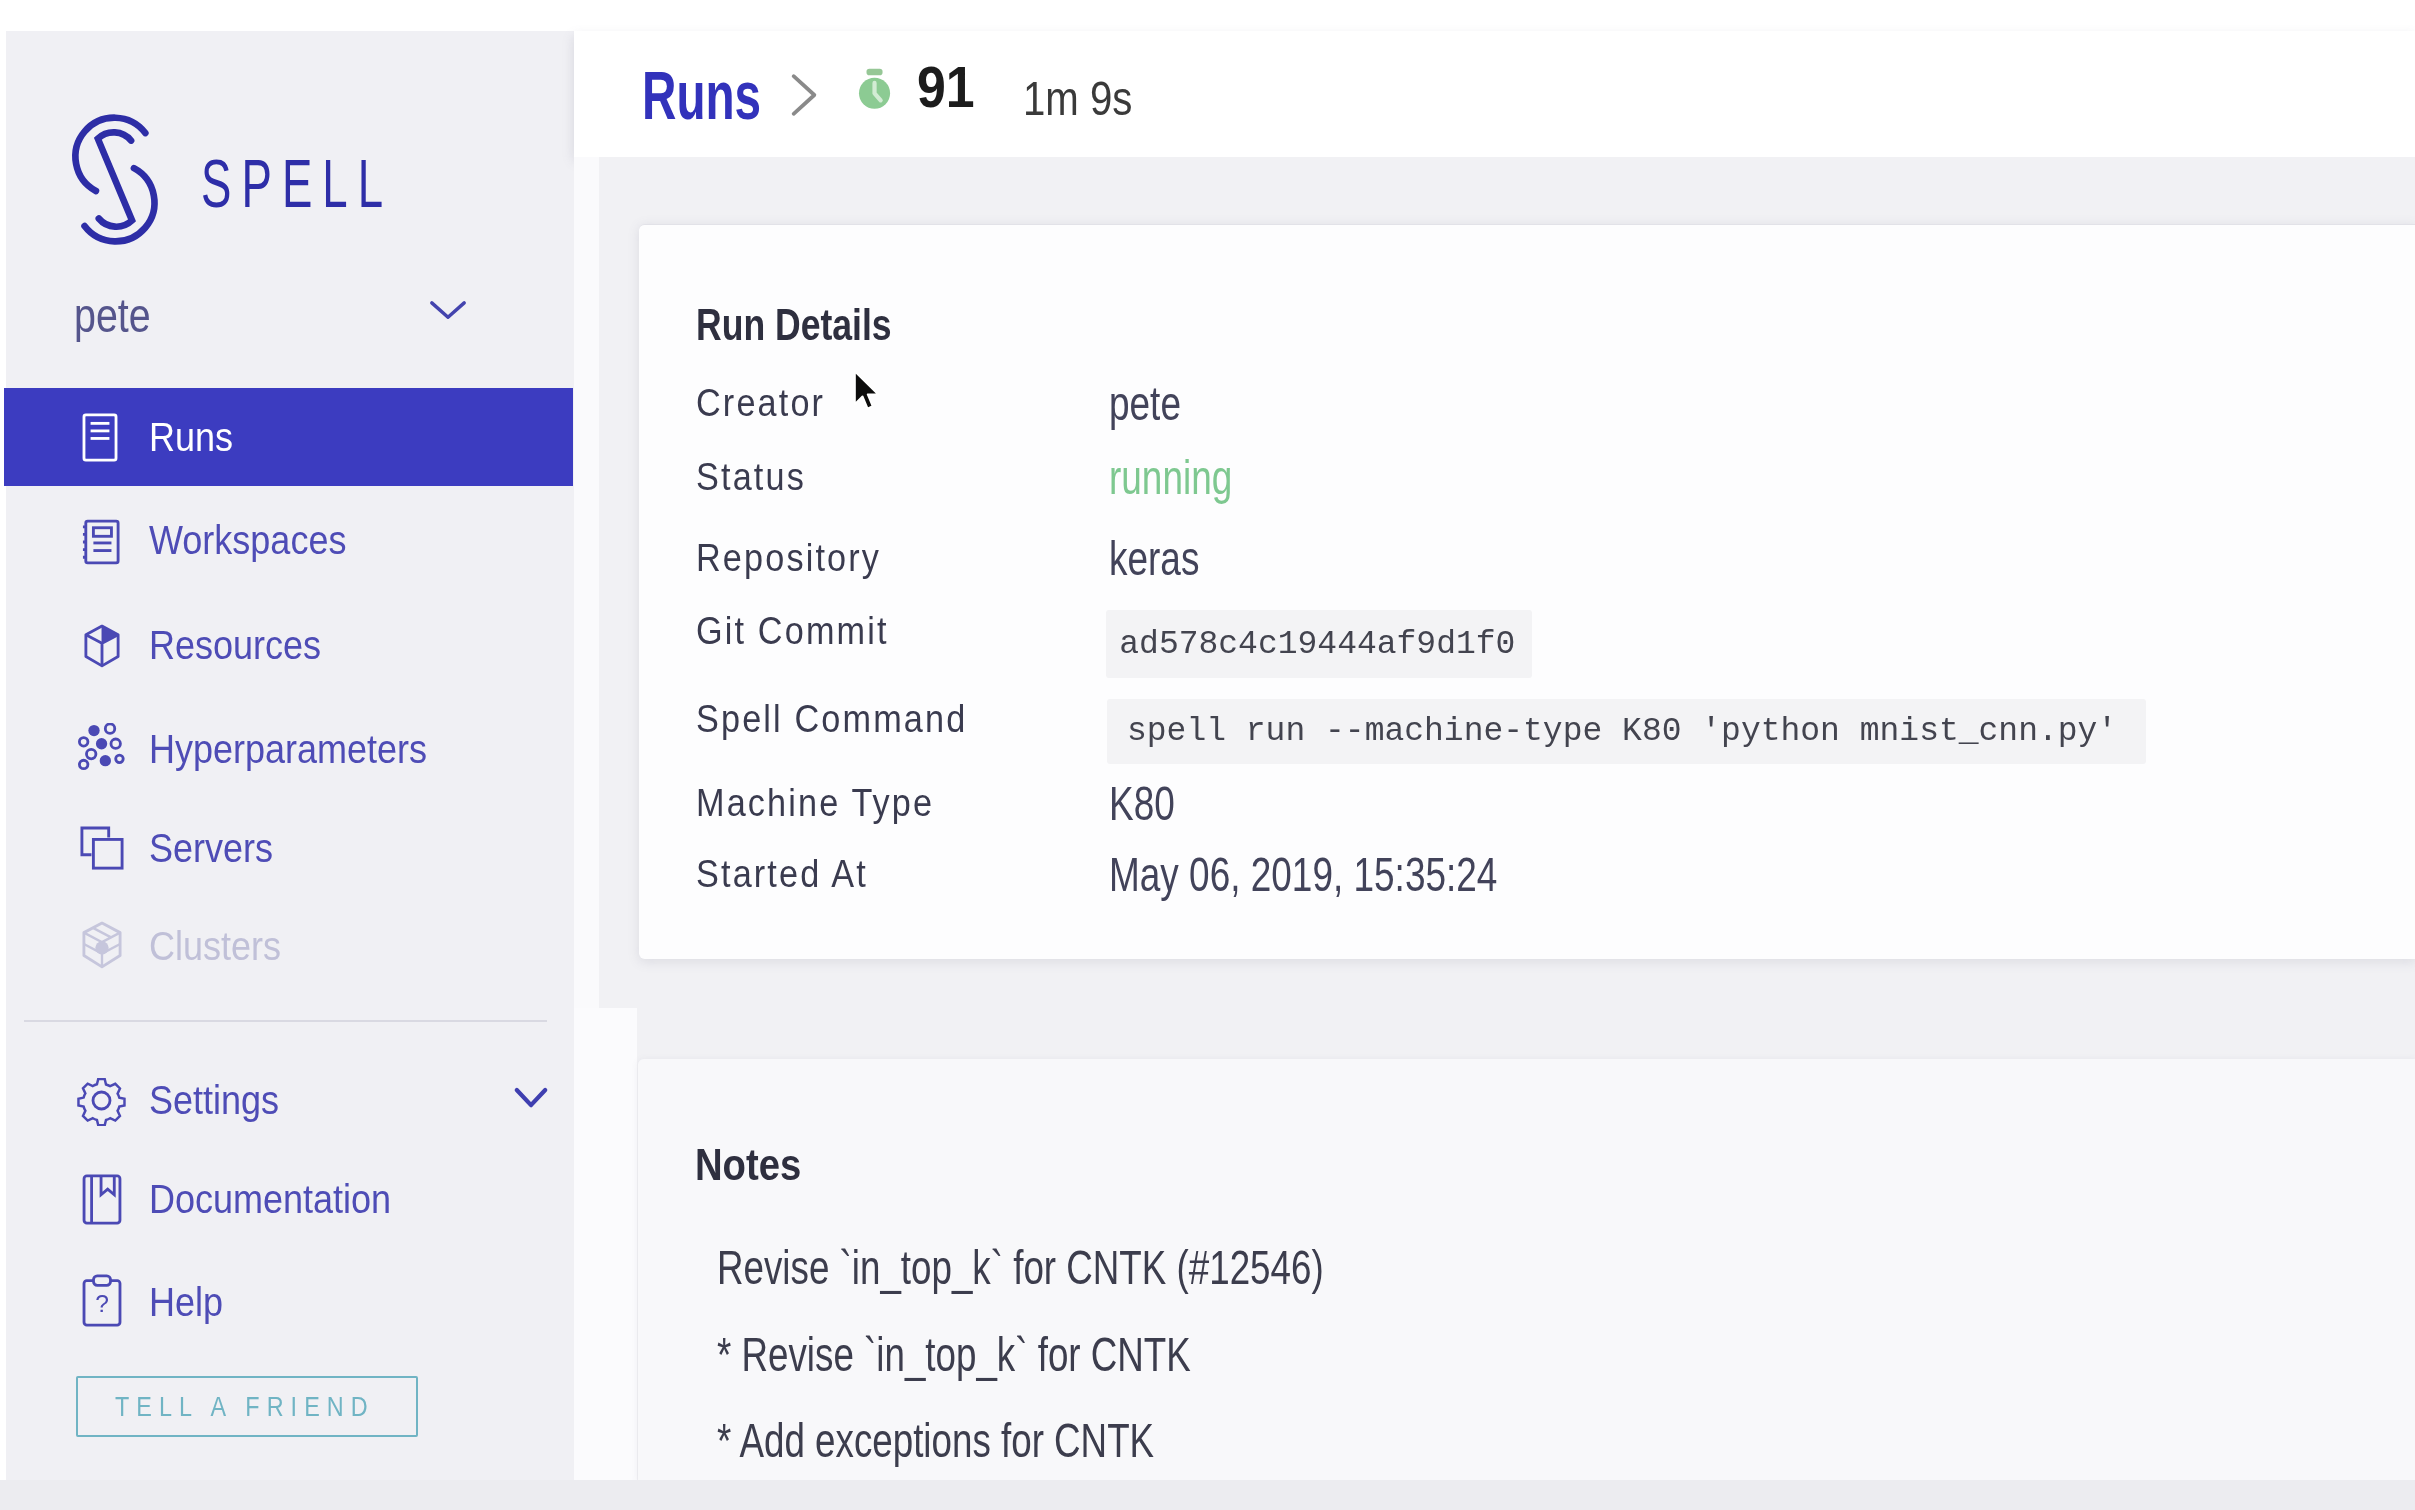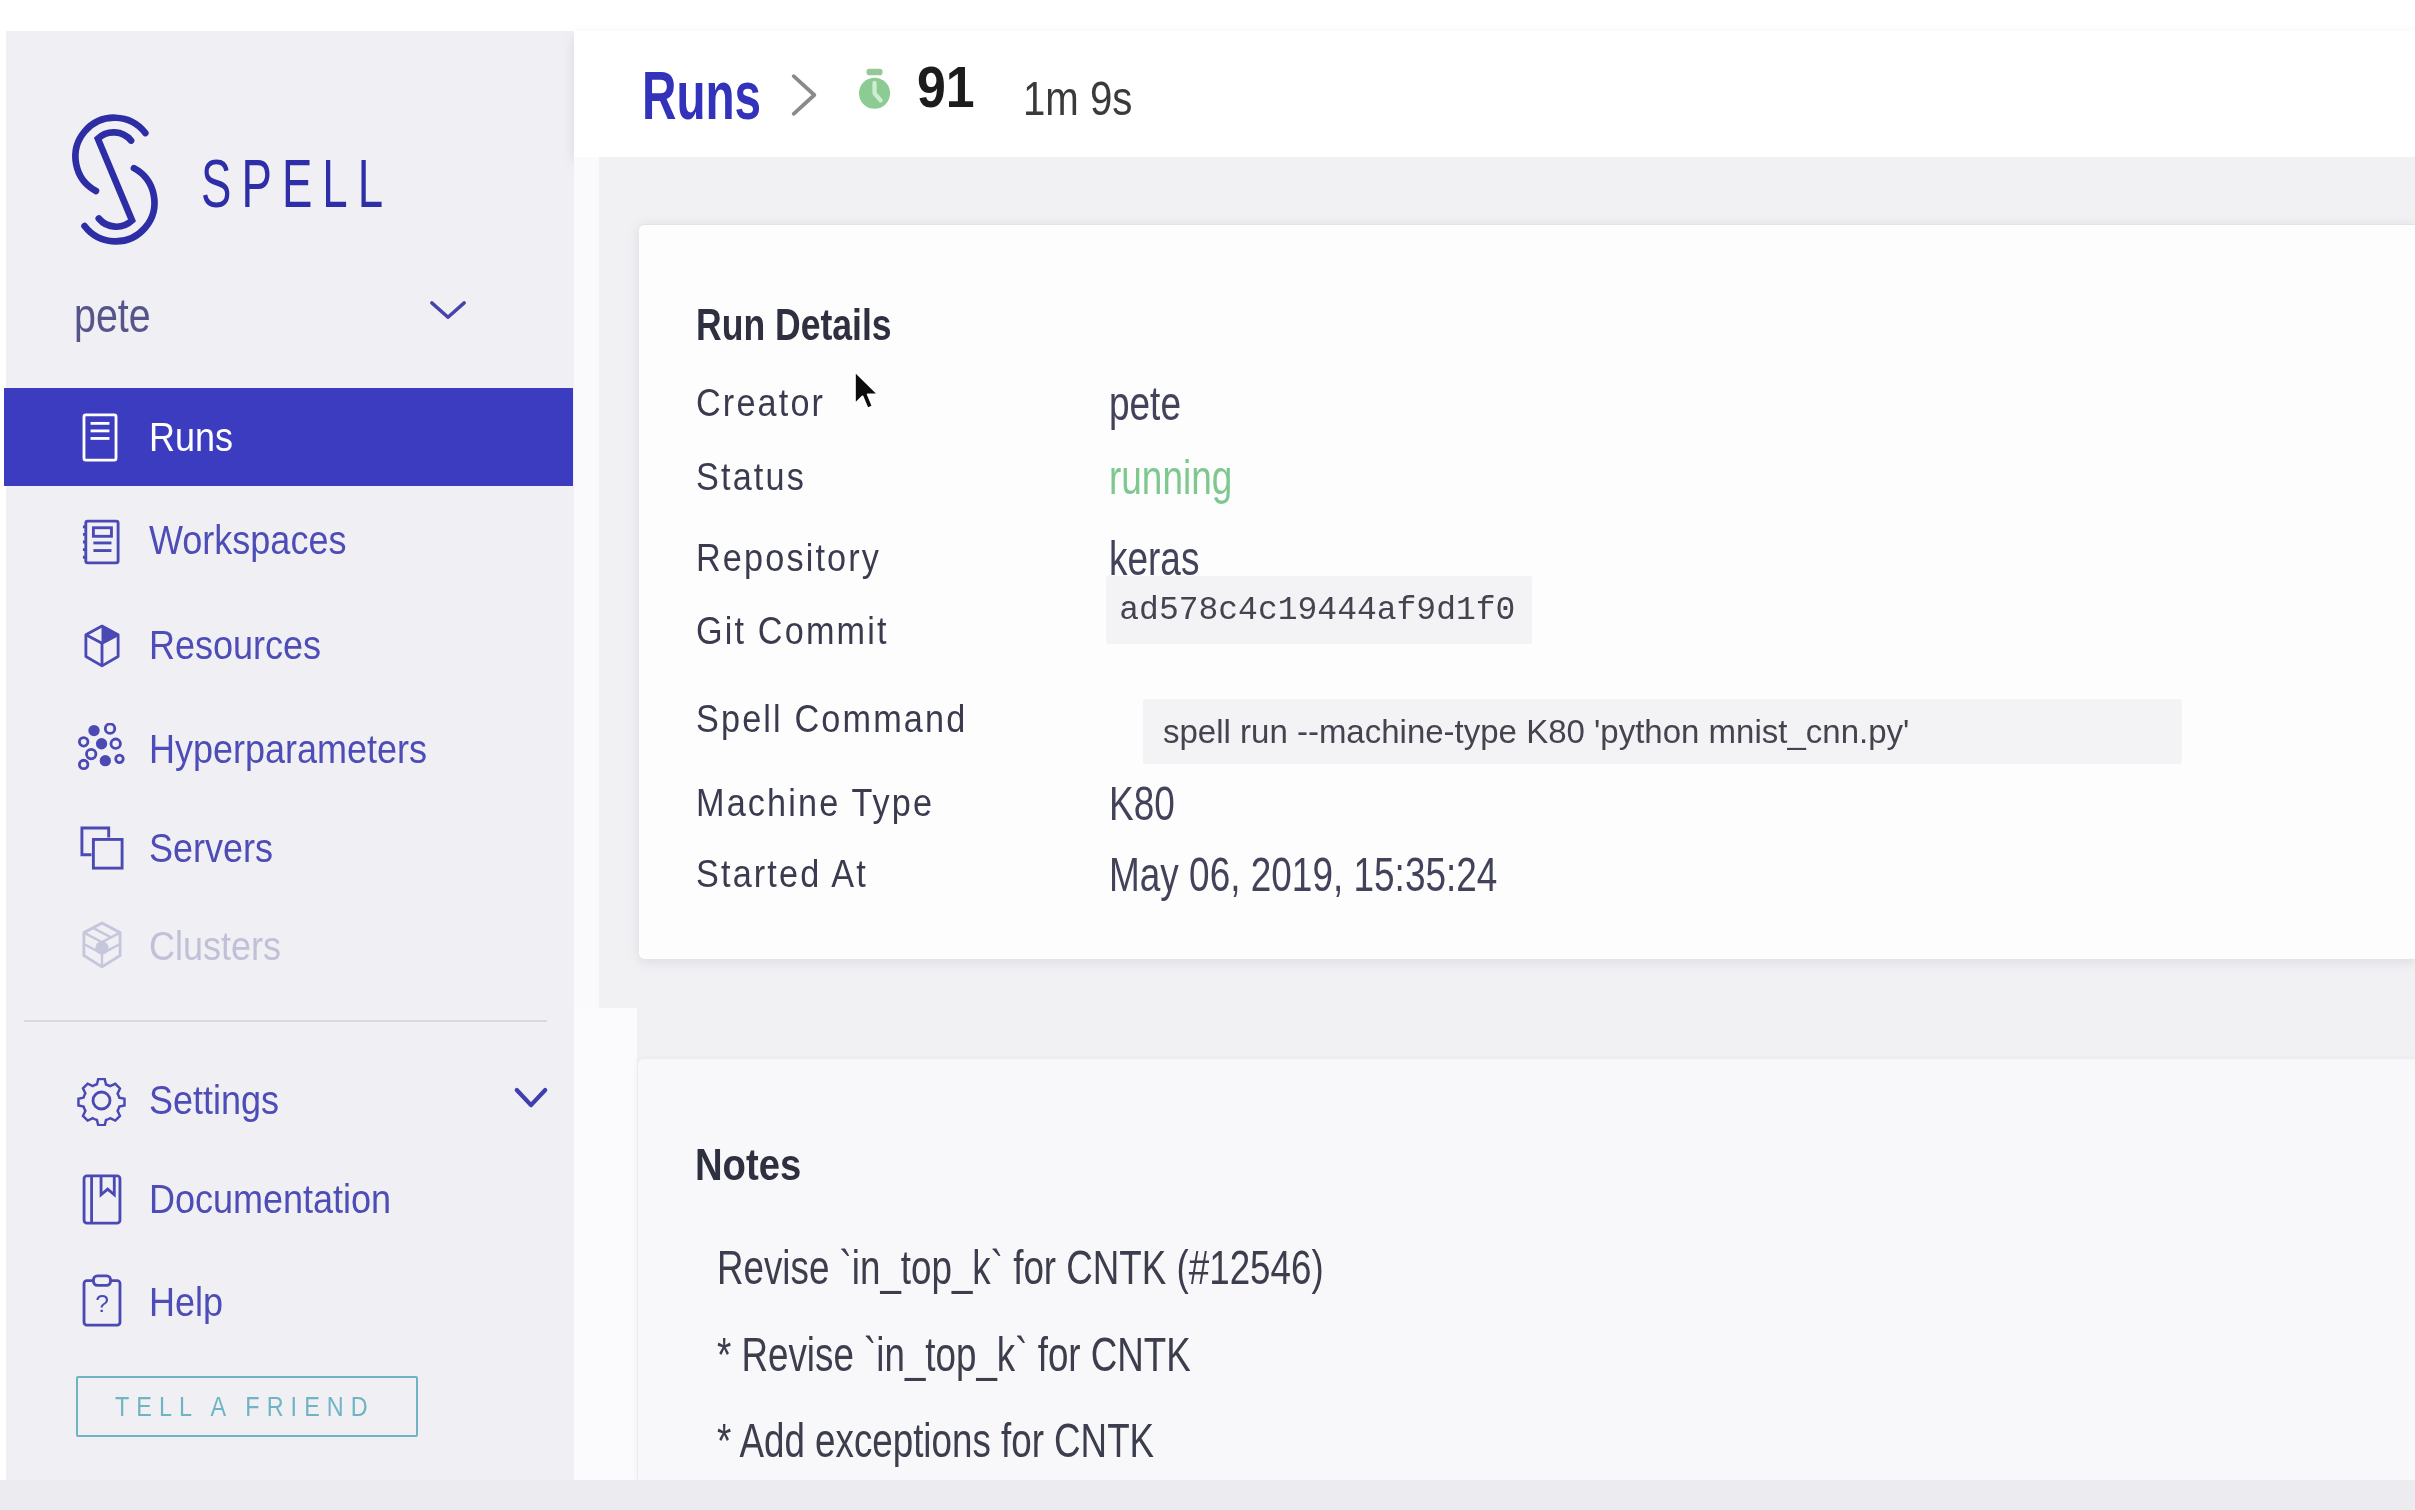--- a/index.html
+++ b/index.html
@@ -133,24 +133,24 @@
 <div class="t" style="left:696px;top:375px;font-size:38px;letter-spacing:2.4px;color:#3a3b4f;transform:scaleX(0.9);">Creator</div>
 <div class="t" style="left:1109px;top:375px;font-size:48px;color:#42435a;transform:scaleX(0.77);">pete</div>
 
 <div class="t" style="left:696px;top:449px;font-size:38px;letter-spacing:2.4px;color:#3a3b4f;transform:scaleX(0.9);">Status</div>
 <div class="t" style="left:1109px;top:449px;font-size:48px;color:#7ec890;transform:scaleX(0.77);">running</div>
 
 <div class="t" style="left:696px;top:530px;font-size:38px;letter-spacing:2.4px;color:#3a3b4f;transform:scaleX(0.9);">Repository</div>
 <div class="t" style="left:1109px;top:530px;font-size:48px;color:#42435a;transform:scaleX(0.77);">keras</div>
 
 <div class="t" style="left:696px;top:603px;font-size:38px;letter-spacing:2.4px;color:#3a3b4f;transform:scaleX(0.9);">Git Commit</div>
-<div class="abs" style="left:1106px;top:576px;width:426px;height:68px;background:#f3f3f5;border-radius:2.9px;padding:0 0 0 13.3px;display:flex;align-items:center;font-family:'Liberation Mono',monospace;font-size:33px;color:#43444f;">ad578c4c19444af9d1f0</div>
+<div class="abs" style="left:1106px;top:610px;width:426px;height:68px;background:#f3f3f5;border-radius:2.9px;padding:0 0 0 13.3px;display:flex;align-items:center;font-family:'Liberation Mono',monospace;font-size:33px;color:#43444f;">ad578c4c19444af9d1f0</div>
 
 <div class="t" style="left:696px;top:691px;font-size:38px;letter-spacing:2.4px;color:#3a3b4f;transform:scaleX(0.9);">Spell Command</div>
-<div class="abs" style="left:1143px;top:699px;width:1039px;height:65px;background:#f3f3f5;border-radius:2.9px;padding:0 0 0 20px;display:flex;align-items:center;font-family:Liberation Sans, sans-serif;font-size:33px;color:#43444f;">spell run --machine-type K80 'python mnist_cnn.py'</div>
+<div class="abs" style="left:1107px;top:699px;width:1039px;height:65px;background:#f3f3f5;border-radius:2.9px;padding:0 0 0 20px;display:flex;align-items:center;font-family:Liberation Mono, monospace;font-size:33px;color:#43444f;">spell run --machine-type K80 'python mnist_cnn.py'</div>
 
 <div class="t" style="left:696px;top:775px;font-size:38px;letter-spacing:2.4px;color:#3a3b4f;transform:scaleX(0.9);">Machine Type</div>
 <div class="t" style="left:1109px;top:775px;font-size:48px;color:#42435a;transform:scaleX(0.77);">K80</div>
 
 <div class="t" style="left:696px;top:846px;font-size:38px;letter-spacing:2.4px;color:#3a3b4f;transform:scaleX(0.9);">Started At</div>
 <div class="t" style="left:1109px;top:846px;font-size:48px;color:#42435a;transform:scaleX(0.77);">May 06, 2019, 15:35:24</div>
 
 <div class="t" style="left:695px;top:1136px;font-size:45px;font-weight:bold;color:#2e2f3f;transform:scaleX(0.85);">Notes</div>
 <div class="t" style="left:717px;top:1238px;font-size:49px;color:#3c3d4d;transform:scaleX(0.75);">Revise `in_top_k` for CNTK (#12546)</div>
 <div class="t" style="left:717px;top:1325px;font-size:49px;color:#3c3d4d;transform:scaleX(0.75);">* Revise `in_top_k` for CNTK</div>

